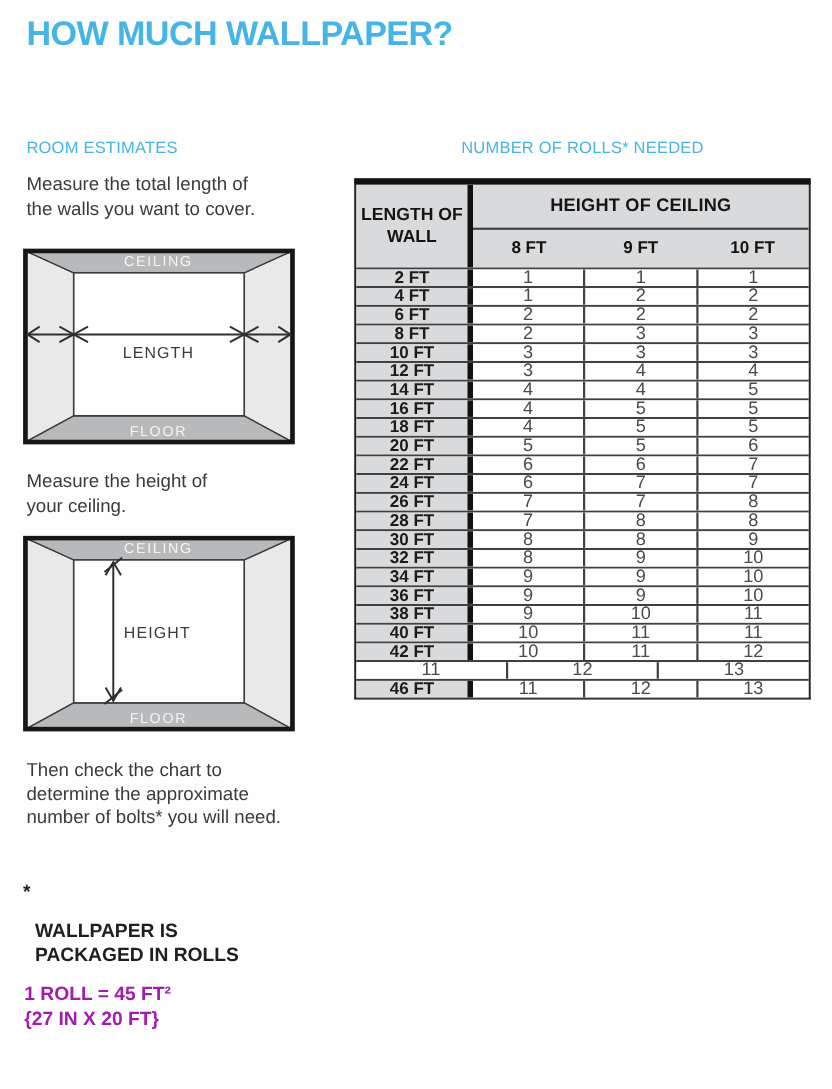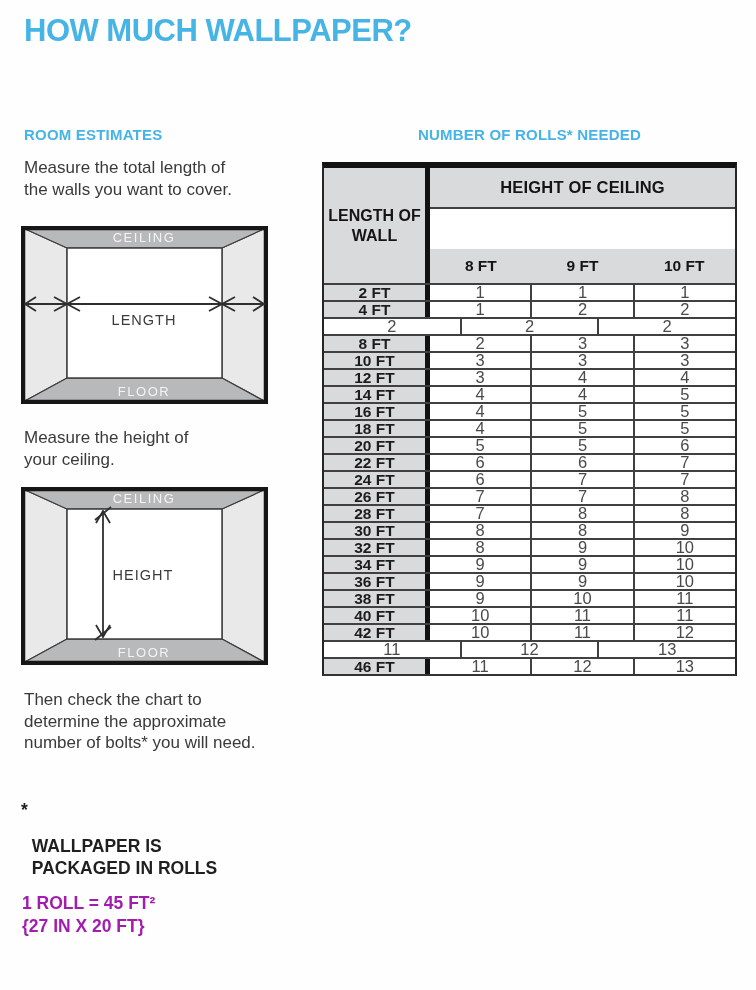--- a/index.html
+++ b/index.html
@@ -4,21 +4,21 @@
 <style>
   html,body { margin:0; padding:0; }
   body { font-family: "Liberation Sans", "DejaVu Sans", sans-serif; background:#fff; }
   .page { position:relative; width:756px; height:990px; background:#fefefe; overflow:hidden; }
 
   .page-title {
     position:absolute; left:24px; top:13px; margin:0;
     font-size:31px; font-weight:bold; letter-spacing:-0.5px; color:#47b4e6;
   }
   .col-heading {
-    position:absolute; margin:0; font-size:15px; font-weight:bold;
+    position:absolute; margin:0; font-size:15px; font-weight:normal;
     letter-spacing:0.2px; color:#47b4e6;
   }
   #room-estimates-heading { left:24px; top:126px; }
   #rolls-heading { left:322px; top:126px; width:415px; text-align:center; }
 
   .instruction {
     position:absolute; left:24px; margin:0; width:290px;
     font-size:17px; line-height:21.5px; color:#3a3a3a; white-space:pre-line;
   }
   #instruction-length { top:157px; }
@@ -45,21 +45,21 @@
     box-sizing:border-box; background:#fff;
     border:2px solid #262626; border-top:6px solid #121212; border-bottom:2px solid #333;margin-top:12px;
   }
   .rolls-table * { box-sizing:border-box; }
   .thead { display:flex; }
   .cell { display:flex; align-items:center; justify-content:center; }
   .corner {
     flex:0 0 106px; border-right:5px solid #121212; background:#d9dadc;
     font-size:16px; font-weight:bold; color:#141414; text-align:center; line-height:1.25;
   }
-  .head-right { flex:1 1 0; display:flex; flex-direction:column;gap:40px; }
+  .head-right { flex:1 1 0; display:flex; flex-direction:column; }
   .group {
     height:41px; background:#d9dadc; border-bottom:2px solid #404040;
     font-size:16.5px; font-weight:bold; color:#141414; letter-spacing:0.2px;
   }
   .sub-row { display:flex; height:34px; background:#d9dadc; }
   .sub { flex:1 1 0; font-size:15.5px; font-weight:bold; color:#141414; }
   .row { display:flex; height:17px; border-top:2px solid #404040; }
   .row .label {
     flex:0 0 106px; border-right:5px solid #121212; background:#d9dadc;
     font-size:15.5px; font-weight:bold; color:#1c1c1c;
@@ -162,20 +162,21 @@
         </div>
 
         <div class="row">
           <div class="cell label">4 FT</div>
           <div class="cell val">1</div>
           <div class="cell val">2</div>
           <div class="cell val">2</div>
         </div>
 
         <div class="row">
+          <div class="cell label">6 FT</div>
           <div class="cell val">2</div>
           <div class="cell val">2</div>
           <div class="cell val">2</div>
         </div>
 
         <div class="row">
           <div class="cell label">8 FT</div>
           <div class="cell val">2</div>
           <div class="cell val">3</div>
           <div class="cell val">3</div>

